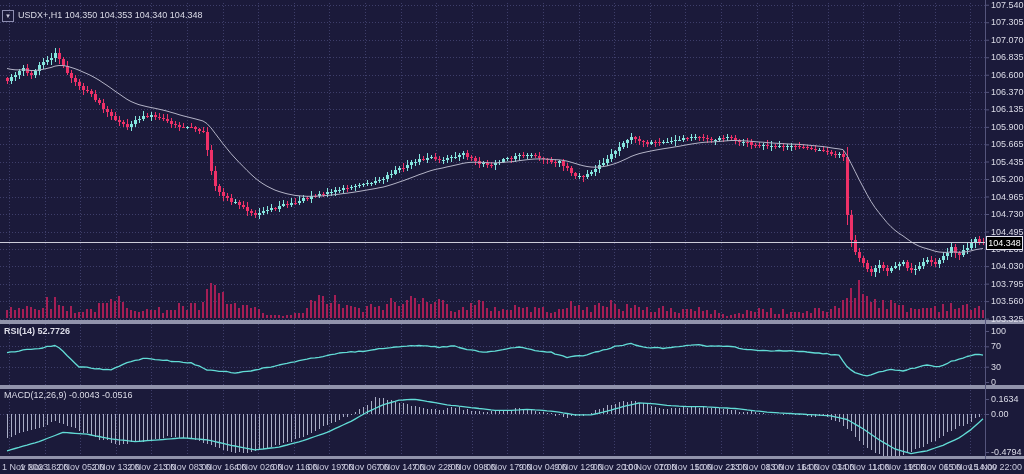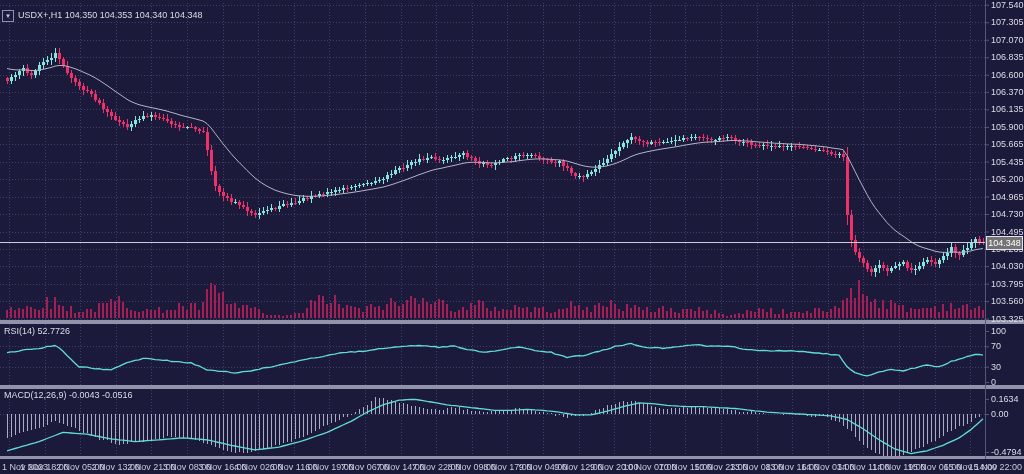--- a/index.html
+++ b/index.html
@@ -3,23 +3,23 @@
 <meta charset="utf-8">
 <style>
   html,body{margin:0;padding:0;background:#10102a;}
   .wrap{position:relative;width:1024px;height:474px;background:#1b1a3a;overflow:hidden;
         font-family:"Liberation Sans",sans-serif;}
   svg{position:absolute;left:0;top:0;}
   .ovl{position:absolute;font-size:9px;color:#dcdce8;white-space:nowrap;z-index:5;}
   .title{left:2px;top:10px;display:flex;gap:4px;}
   .menu-box{display:inline-block;width:10px;height:10px;border:1px solid #8d8db0;
             font-size:6px;line-height:10px;text-align:center;color:#c9c9dc;}
-  .rsi-lab{left:4px;top:326px;}
+  .rsi-lab{left:4px;top:326px;font-weight:bold;}
   .macd-lab{left:4px;top:390px;text-align:center;}
-  .badge{position:absolute;left:986px;top:236px;width:35px;height:12px;background:#737373;
+  .badge{position:absolute;left:986px;top:236px;width:35px;height:12px;background:#000000;
          border:1px solid #e4e4f0;color:#ffffff;font-size:9px;line-height:12px;
          text-align:center;z-index:6;}
 </style>
 </head>
 <body>
 
 <div class="wrap">
   <svg id="chart" width="1024" height="474">
       <rect x="0" y="0" width="1024" height="474" fill="#1b1a3a"></rect>
       <g stroke="#3e3e6a" stroke-width="1" stroke-dasharray="1,2" shape-rendering="crispEdges">

